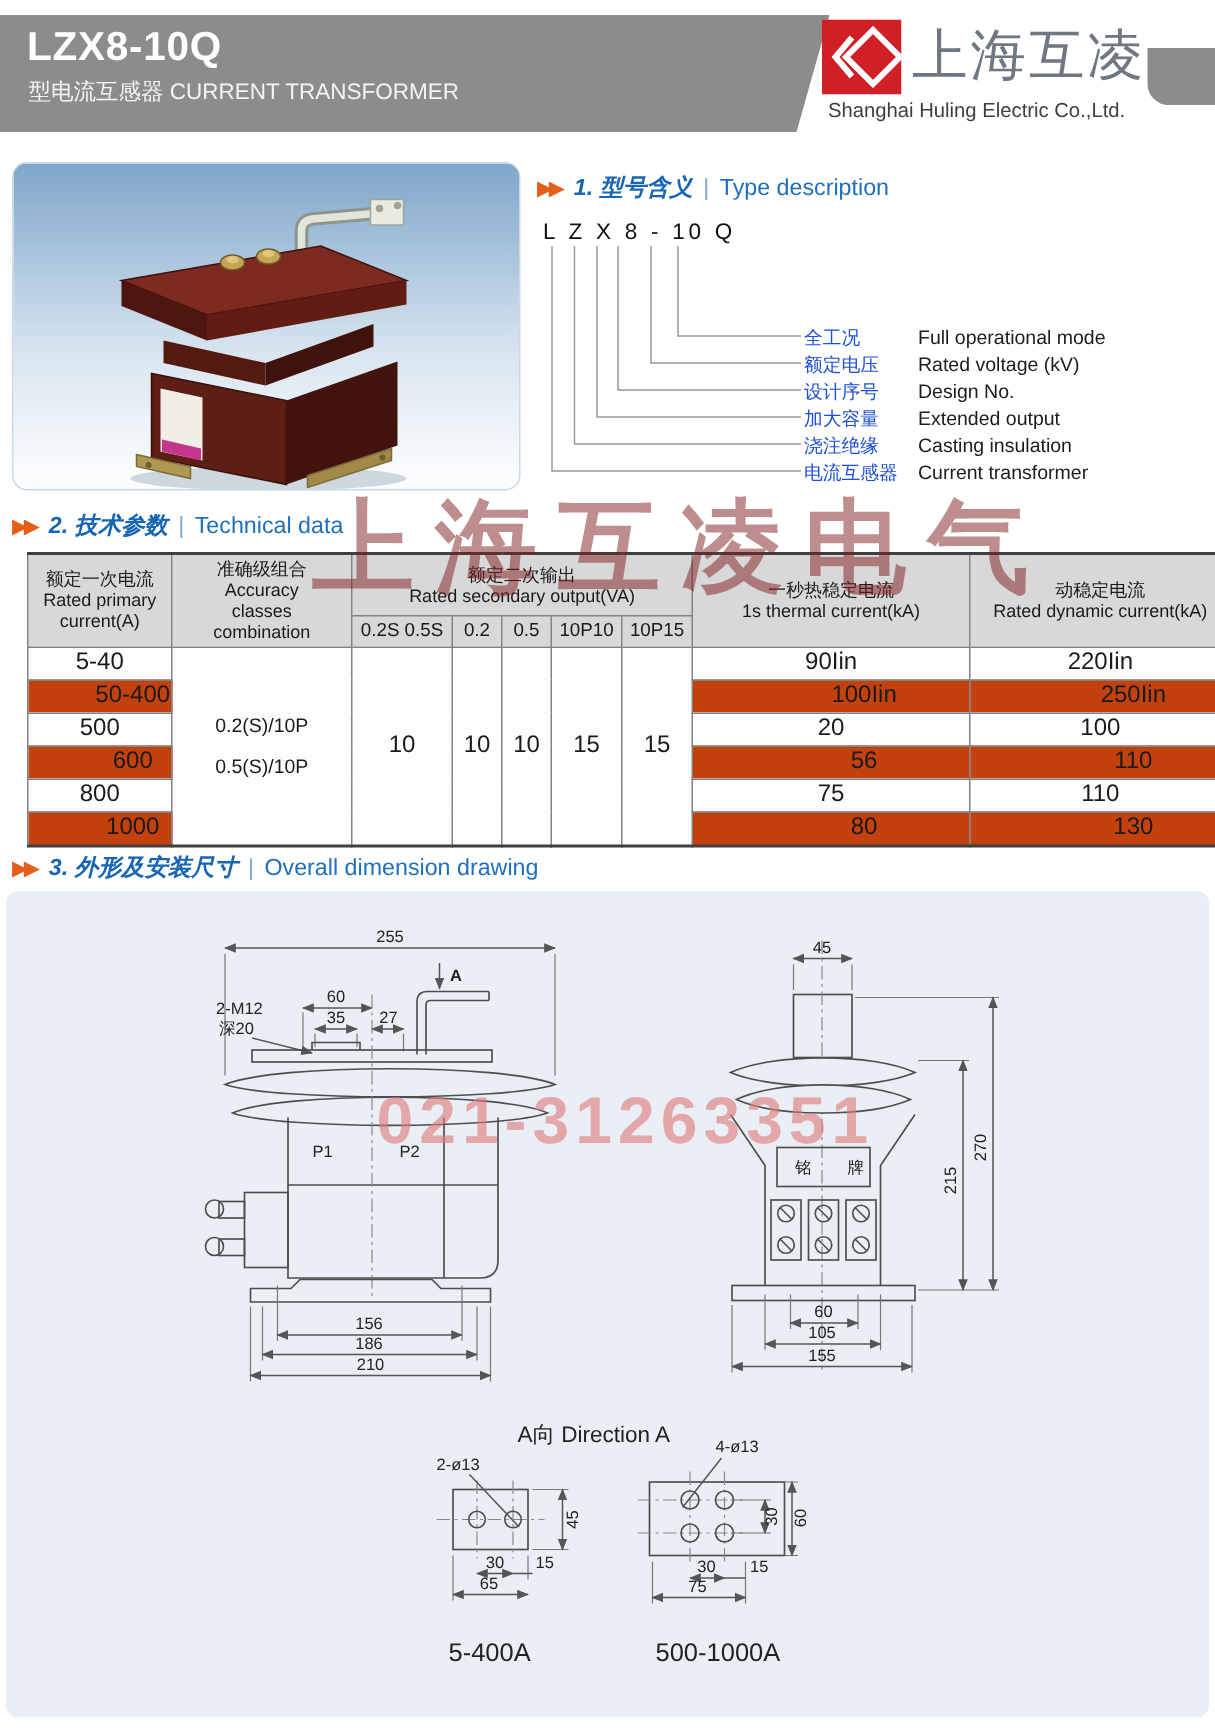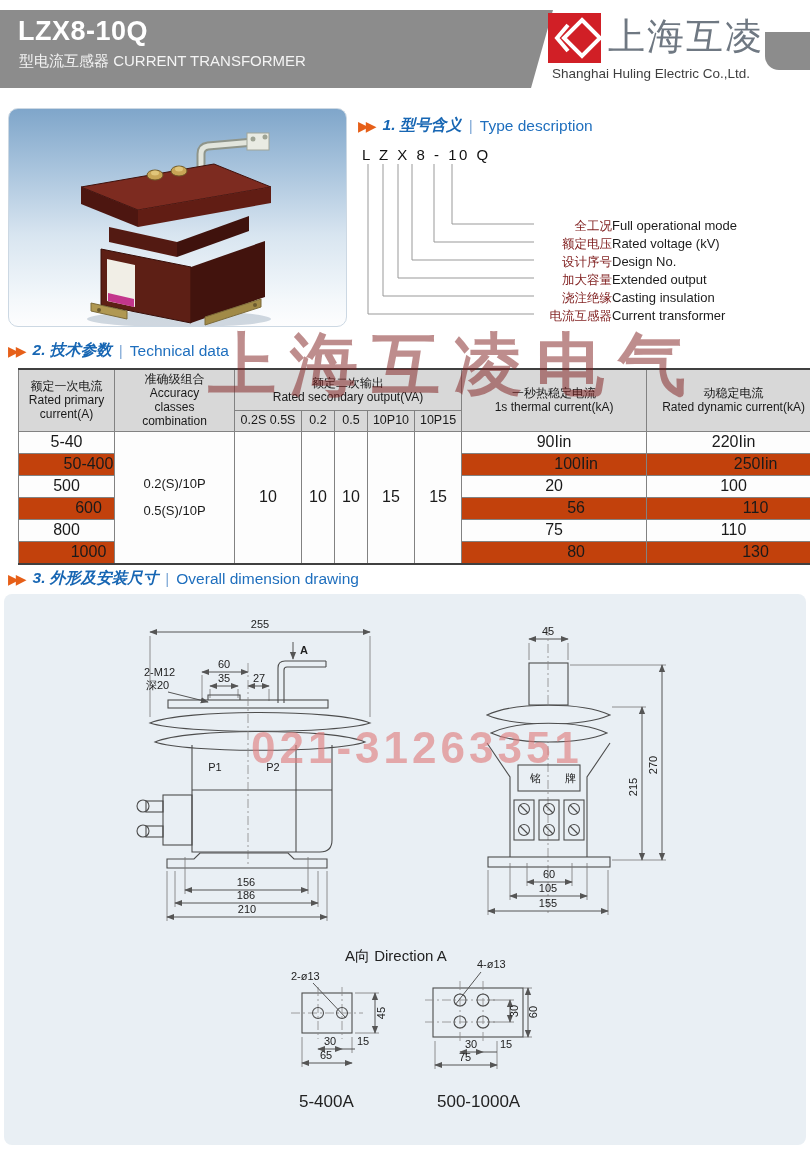--- a/index.html
+++ b/index.html
@@ -23,21 +23,21 @@
   
   .sec-head{display:flex;align-items:center;font-size:15.5px;white-space:nowrap;}
   .arrows{color:#e65f18;font-size:14px;letter-spacing:-3px;margin-right:9px;}
   .sec-cn{color:#1766b3;font-weight:bold;font-style:italic;}
   .sec-div{color:#7fa9d6;margin:0 7px;font-weight:normal;}
   .sec-en{color:#1f6fbe;}
 
   
   #code-line{left:362px;top:146px;font-size:15px;color:#111;letter-spacing:2.5px;}
   .desc-row{height:18px;line-height:18px;white-space:nowrap;}
-  .desc-cn{display:inline-block;width:76px;font-size:12.5px;color:#7f1d1d;text-align:right;}
+  .desc-cn{display:inline-block;width:76px;font-size:12.5px;color:#1d4ed8;}
   .desc-en{font-size:13px;color:#1c1c1c;}
 
   
   #wm-company{left:208px;top:320px;font-size:68px;font-weight:bold;letter-spacing:14px;
               color:#7f1d1d;opacity:.5;z-index:6;pointer-events:none;white-space:nowrap;}
   #wm-phone{left:232px;top:723px;font-size:44px;font-weight:bold;letter-spacing:4px;
             color:rgba(223,122,122,.62);z-index:6;pointer-events:none;white-space:nowrap;margin-left:19px;}
   #wm-site{left:278px;top:758px;font-size:37px;font-weight:bold;letter-spacing:7px;
            color:rgba(226,135,135,.6);z-index:6;pointer-events:none;white-space:nowrap;}
 

